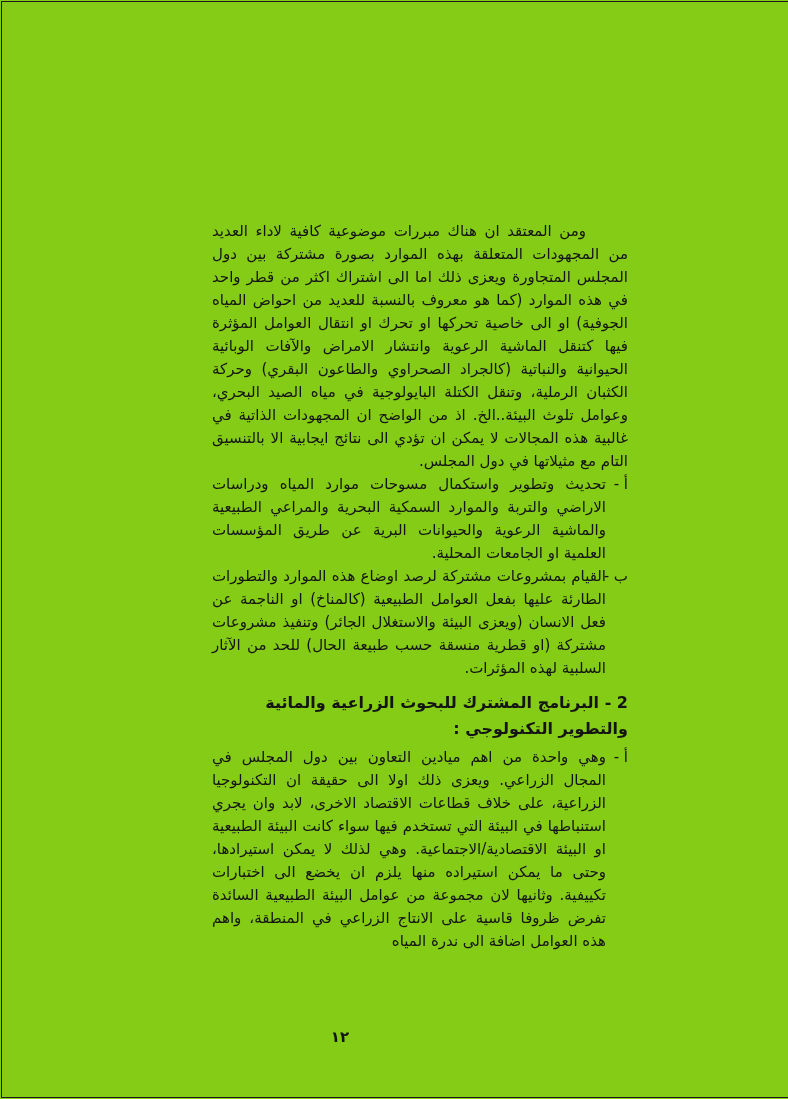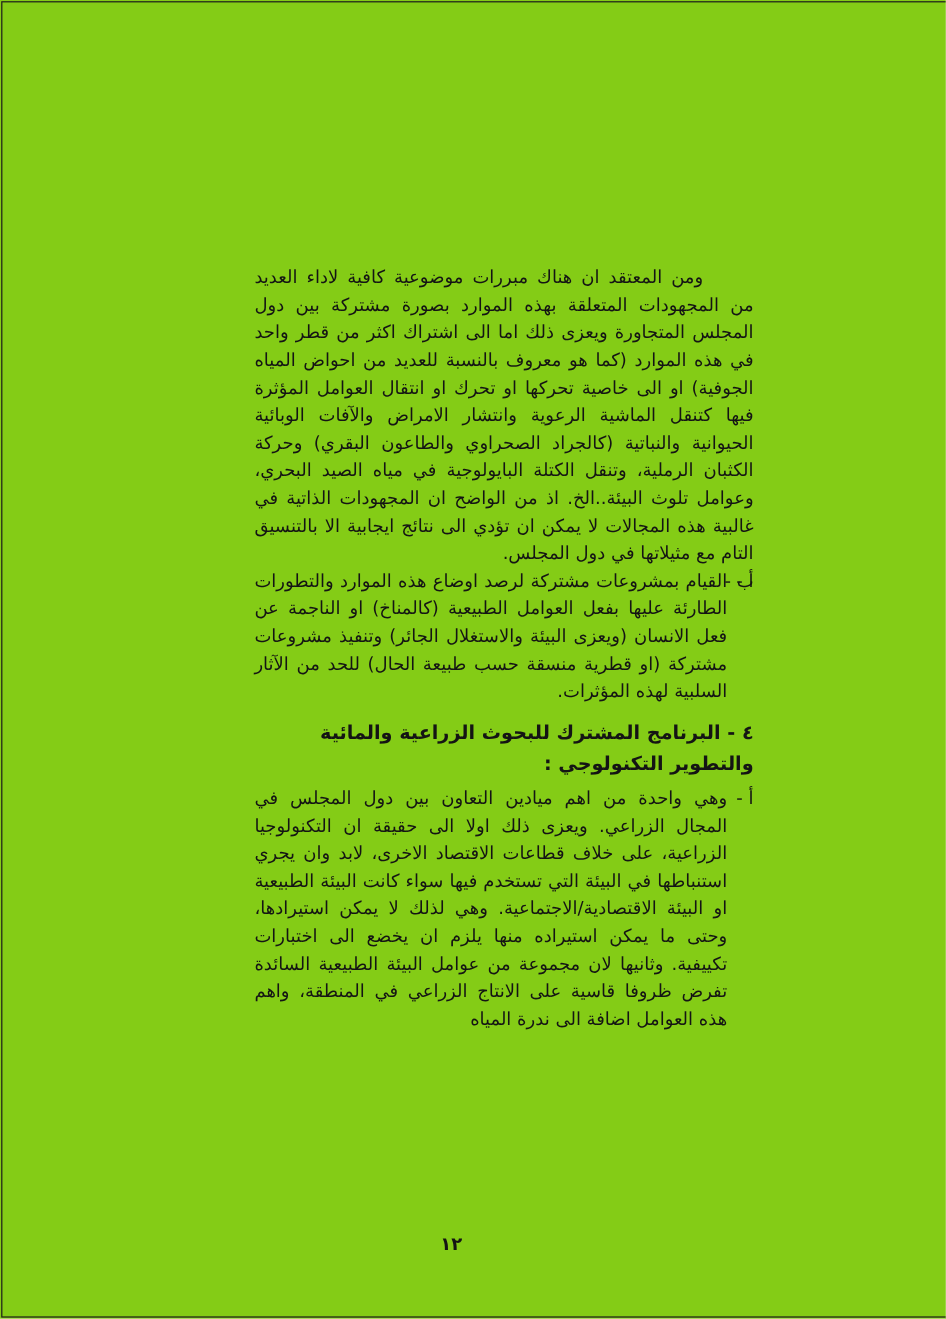--- a/index.html
+++ b/index.html
@@ -64,44 +64,44 @@
   .page-number {
     position: absolute;
     top: 1028px;
     left: 0;
     width: 680px;
     text-align: center;
     direction: rtl;
     font-size: 15px;
     font-weight: bold;
     color: #141414;
-    margin-left: 36px;
   }
 </style>
 </head>
 <body>
 
 <div class="scan-page">
   <div class="scan-frame"></div>
 
   <div class="text-column" dir="rtl" lang="ar">
 
     <p class="para">ومن المعتقد ان هناك مبررات موضوعية كافية لاداء العديد من المجهودات المتعلقة بهذه الموارد بصورة مشتركة بين دول المجلس المتجاورة ويعزى ذلك اما الى اشتراك اكثر من قطر واحد في هذه الموارد (كما هو معروف بالنسبة للعديد من احواض المياه الجوفية) او الى خاصية تحركها او تحرك او انتقال العوامل المؤثرة فيها كتنقل الماشية الرعوية وانتشار الامراض والآفات الوبائية الحيوانية والنباتية (كالجراد الصحراوي والطاعون البقري) وحركة الكثبان الرملية، وتنقل الكتلة البايولوجية في مياه الصيد البحري، وعوامل تلوث البيئة..الخ. اذ من الواضح ان المجهودات الذاتية في غالبية هذه المجالات لا يمكن ان تؤدي الى نتائج ايجابية الا بالتنسيق التام مع مثيلاتها في دول المجلس.</p>
 
 
     <div class="list-item">
       <span class="marker">أ -</span>
+      <span class="item-text">تحديث وتطوير واستكمال مسوحات موارد المياه ودراسات الاراضي والتربة والموارد السمكية البحرية والمراعي الطبيعية والماشية الرعوية والحيوانات البرية عن طريق المؤسسات العلمية او الجامعات المحلية.</span>
     </div>
 
     <div class="list-item">
       <span class="marker">ب -</span>
       <span class="item-text">القيام بمشروعات مشتركة لرصد اوضاع هذه الموارد والتطورات الطارئة عليها بفعل العوامل الطبيعية (كالمناخ) او الناجمة عن فعل الانسان (ويعزى البيئة والاستغلال الجائر) وتنفيذ مشروعات مشتركة (او قطرية منسقة حسب طبيعة الحال) للحد من الآثار السلبية لهذه المؤثرات.</span>
     </div>
 
-    <h2 class="section-heading">٤ - البرنامج المشترك للبحوث الزراعية والمائية والتطوير التكنولوجي :</h2>
+    <h2 class="section-heading">2 - البرنامج المشترك للبحوث الزراعية والمائية والتطوير التكنولوجي :</h2>
 
     <div class="list-item">
       <span class="marker">أ -</span>
       <span class="item-text">وهي واحدة من اهم ميادين التعاون بين دول المجلس في المجال الزراعي. ويعزى ذلك اولا الى حقيقة ان التكنولوجيا الزراعية، على خلاف قطاعات الاقتصاد الاخرى، لابد وان يجري استنباطها في البيئة التي تستخدم فيها سواء كانت البيئة الطبيعية او البيئة الاقتصادية/الاجتماعية. وهي لذلك لا يمكن استيرادها، وحتى ما يمكن استيراده منها يلزم ان يخضع الى اختبارات تكييفية. وثانيها لان مجموعة من عوامل البيئة الطبيعية السائدة تفرض ظروفا قاسية على الانتاج الزراعي في المنطقة، واهم هذه العوامل اضافة الى ندرة المياه</span>
     </div>
 
   </div>
 
   <div class="page-number">١٢</div>
 </div>

